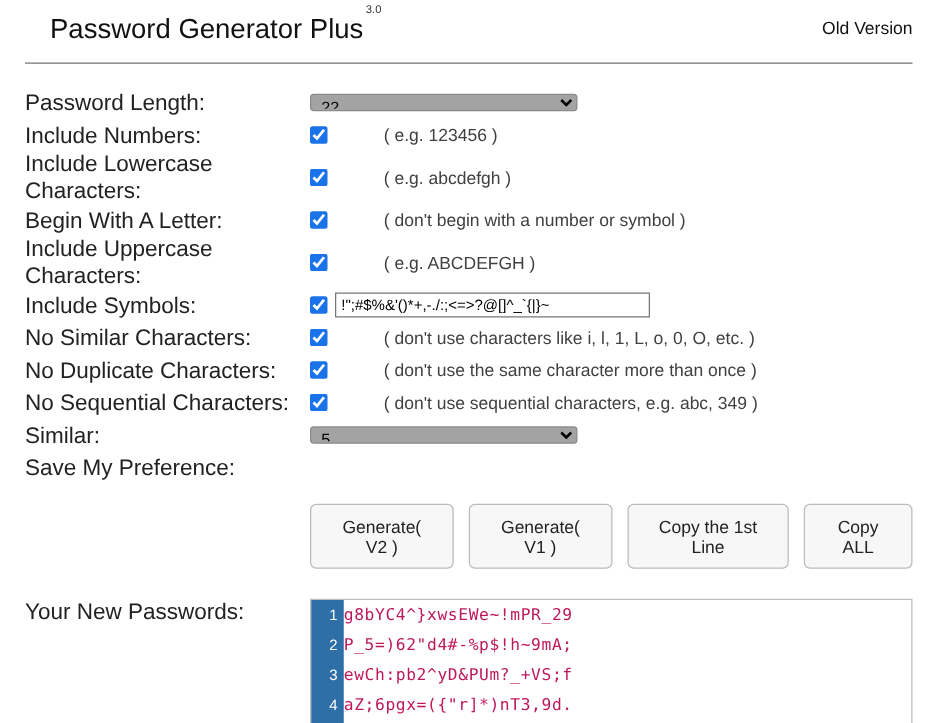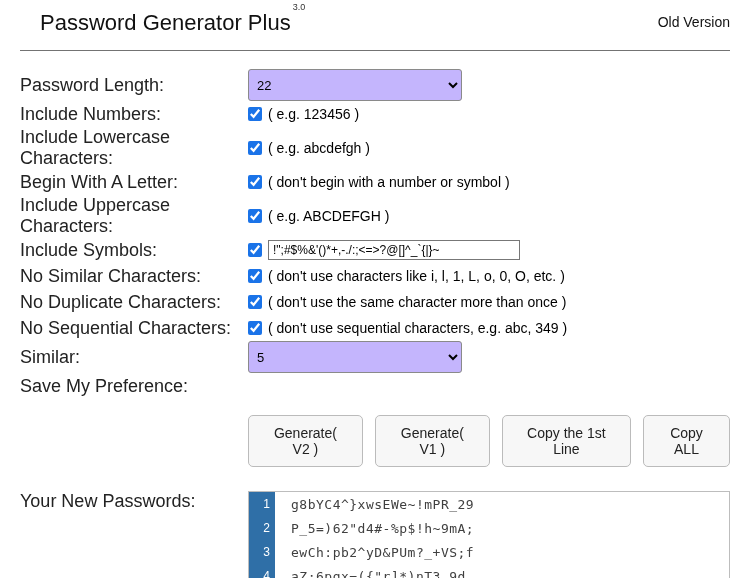--- a/index.html
+++ b/index.html
@@ -54,34 +54,34 @@
   .ctrl-col {
     flex: 1 1 auto;
     display: flex;
     align-items: center;
     gap: 6px;
     font-size: 14px;
     color: #222;
   }
   select.wide {
     width: 214px;
-    height: 32px;
+    height: 14px;
     border: 1px solid #8a8a8a;
     border-radius: 3px;
-    background: #c4b5fd;
+    background: #a3a3a3;
     font-size: 13px;
     padding: 1px 4px;
   }
   input[type="checkbox"] {
     width: 14px;
     height: 14px;
     accent-color: #1a73e8;
     margin: 0;
   }
-  .hint { color: #000000; }
+  .hint { color: #404040; margin-left: 39px; }
   .symbols-input {
     width: 252px;
     height: 20px;
     border: 1px solid #777;
     font-size: 12px;
     padding: 1px 4px;
   }
   .buttons-row {
     margin-top: 16px;
     margin-left: 228px;
@@ -119,22 +119,22 @@
     color: #fff;
     font-size: 12px;
     display: flex;
     align-items: center;
     justify-content: flex-end;
     padding-right: 5px;
     font-family: -apple-system, Arial, sans-serif;
   }
   .pwd-val {
     flex: 1;
-    padding-left: 16px;
-    color: #404040;
+    padding-left: 0;
+    color: #be185d;
     display: flex;
     align-items: center;
     letter-spacing: 0.5px;
   }
 </style>
 </head>
 <body>
 
 <div class="header">
   <div class="title">

